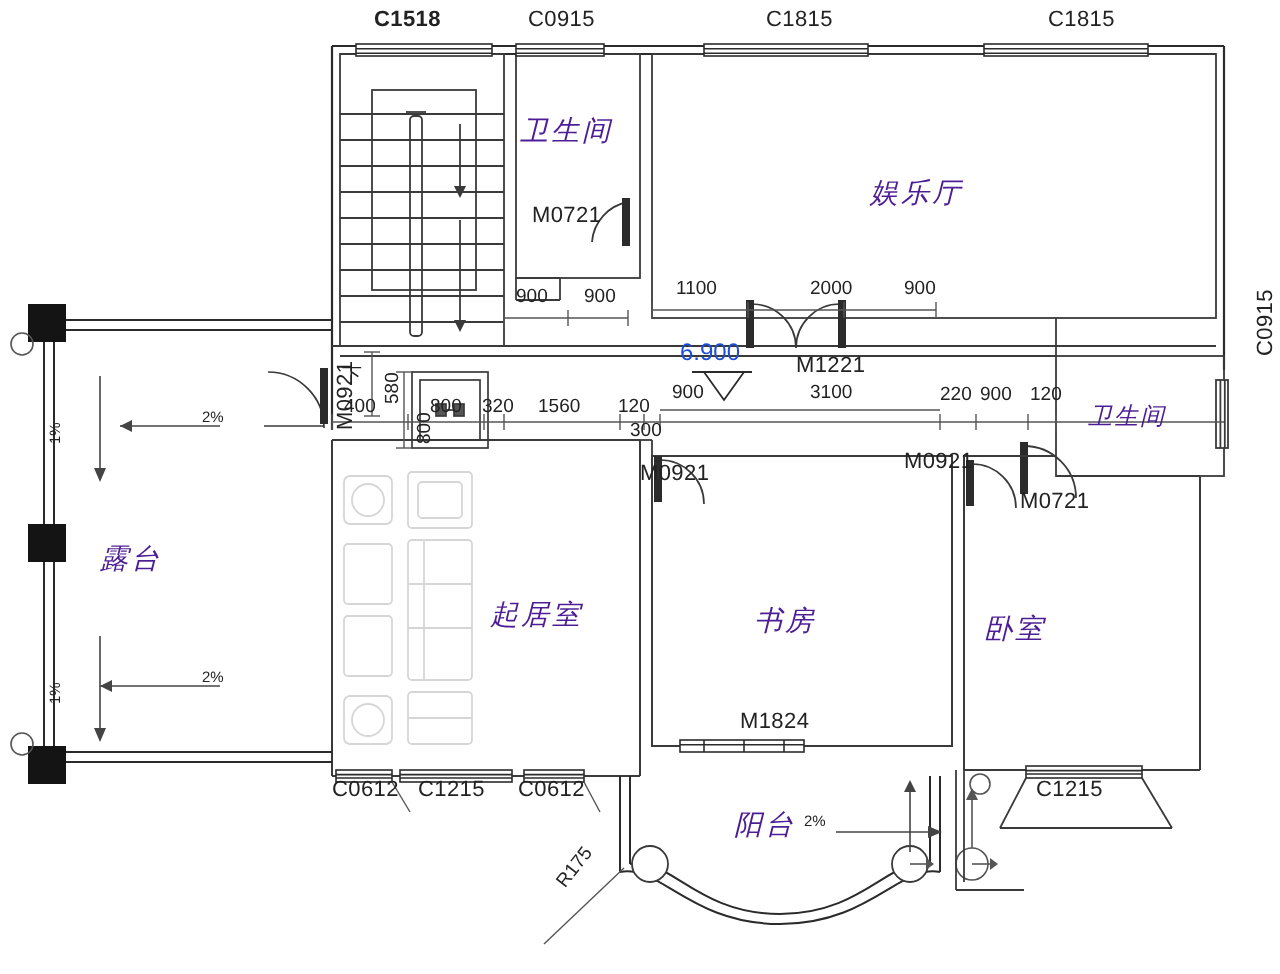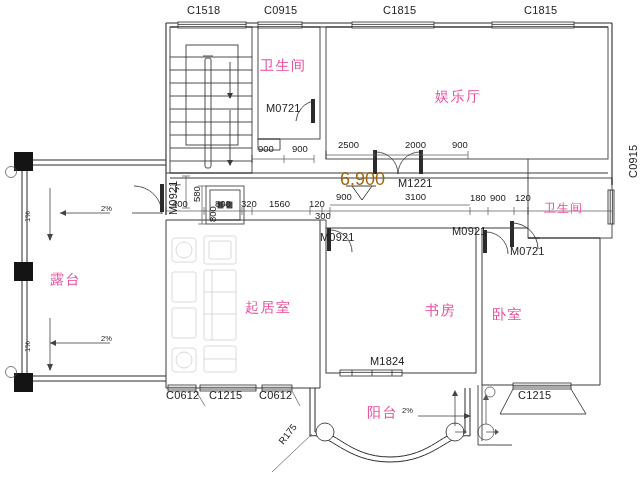--- a/index.html
+++ b/index.html
@@ -27,21 +27,22 @@
   .lbl {
     position: absolute;
     color: #1a1a1a;
     white-space: nowrap;
     line-height: 1;
     font-family: "Liberation Sans", "DejaVu Sans", sans-serif;
   }
   .room-name {
     font-size: 14px;
     letter-spacing: 1.5px;
-    color: #ec4899;
+    color: #4c1d95;
+    font-style: italic;
   }
   .room-name.small {
     font-size: 12px;
     letter-spacing: 1px;
   }
   .code {
     font-size: 11px;
     color: #222;
     letter-spacing: 0.2px;
   }
@@ -51,22 +52,22 @@
   }
   .dim {
     font-size: 9.5px;
     color: #222;
   }
   .dim.vert {
     transform-origin: left top;
     transform: rotate(-90deg);
   }
   .elev {
-    font-size: 18px;
-    color: #a16207;
+    font-size: 12px;
+    color: #1d4ed8;
   }
   .tiny {
     font-size: 7px;
     color: #222;
   }
   .slope {
     font-size: 7.5px;
     color: #222;
   }
   .slope.vert {
@@ -407,51 +408,51 @@
         <path d="M204 359 L236 359"></path>
       </g>
 
     </g>
   </svg>
 
   <div class="lbl room-name" style="left:260px; top:58px;">卫生间</div>
   <div class="lbl room-name" style="left:435px; top:89px;">娱乐厅</div>
   <div class="lbl room-name" style="left:50px; top:272px;">露台</div>
   <div class="lbl room-name" style="left:245px; top:300px;">起居室</div>
-  <div class="lbl room-name" style="left:377px; top:303px;margin-left:48px;">书房</div>
+  <div class="lbl room-name" style="left:377px; top:303px;">书房</div>
   <div class="lbl room-name" style="left:492px; top:307px;">卧室</div>
   <div class="lbl room-name small" style="left:544px; top:202px;">卫生间</div>
   <div class="lbl room-name" style="left:367px; top:405px;">阳台</div>
 
-  <div class="lbl code" style="left:187px; top:5px;">C1518</div>
+  <div class="lbl code" style="left:187px; top:5px;font-weight:bold;">C1518</div>
   <div class="lbl code" style="left:264px; top:5px;">C0915</div>
   <div class="lbl code" style="left:383px; top:5px;">C1815</div>
   <div class="lbl code" style="left:524px; top:5px;">C1815</div>
   <div class="lbl code vert" style="left:628px; top:178px;">C0915</div>
   <div class="lbl code" style="left:166px; top:390px;">C0612</div>
   <div class="lbl code" style="left:209px; top:390px;">C1215</div>
   <div class="lbl code" style="left:259px; top:390px;">C0612</div>
   <div class="lbl code" style="left:518px; top:390px;">C1215</div>
 
   <div class="lbl code" style="left:266px; top:103px;">M0721</div>
   <div class="lbl code" style="left:398px; top:178px;">M1221</div>
   <div class="lbl code vert" style="left:168px; top:215px;">M0921</div>
   <div class="lbl code" style="left:320px; top:232px;">M0921</div>
   <div class="lbl code" style="left:452px; top:226px;">M0921</div>
   <div class="lbl code" style="left:510px; top:246px;">M0721</div>
   <div class="lbl code" style="left:370px; top:356px;">M1824</div>
 
-  <div class="lbl dim" style="left:338px; top:140px;">2500</div>
+  <div class="lbl dim" style="left:338px; top:140px;">1100</div>
   <div class="lbl dim" style="left:405px; top:140px;">2000</div>
   <div class="lbl dim" style="left:452px; top:140px;">900</div>
   <div class="lbl dim" style="left:258px; top:144px;">900</div>
   <div class="lbl dim" style="left:292px; top:144px;">900</div>
   <div class="lbl dim" style="left:405px; top:192px;">3100</div>
   <div class="lbl dim" style="left:336px; top:192px;">900</div>
-  <div class="lbl dim" style="left:470px; top:193px;">180</div>
+  <div class="lbl dim" style="left:470px; top:193px;">220</div>
   <div class="lbl dim" style="left:490px; top:193px;">900</div>
   <div class="lbl dim" style="left:515px; top:193px;">120</div>
   <div class="lbl dim" style="left:269px; top:199px;">1560</div>
   <div class="lbl dim" style="left:309px; top:199px;">120</div>
   <div class="lbl dim" style="left:172px; top:199px;text-align:center;">400</div>
   <div class="lbl dim" style="left:241px; top:199px;">320</div>
   <div class="lbl dim" style="left:215px; top:199px;">800</div>
   <div class="lbl dim" style="left:315px; top:211px;">300</div>
   <div class="lbl dim vert" style="left:192px; top:202px;">580</div>
   <div class="lbl dim vert" style="left:208px; top:222px;">800</div>

